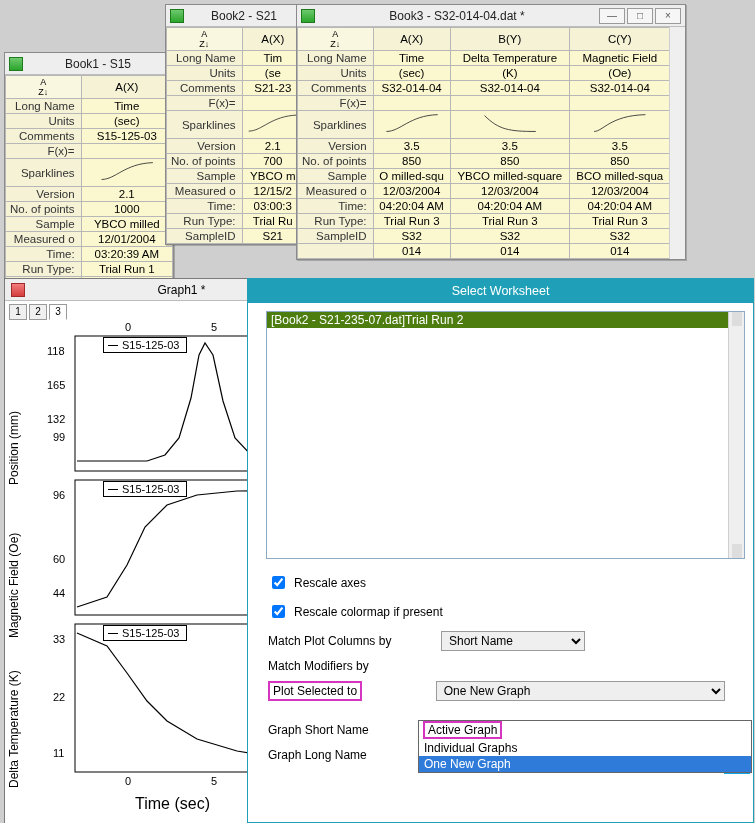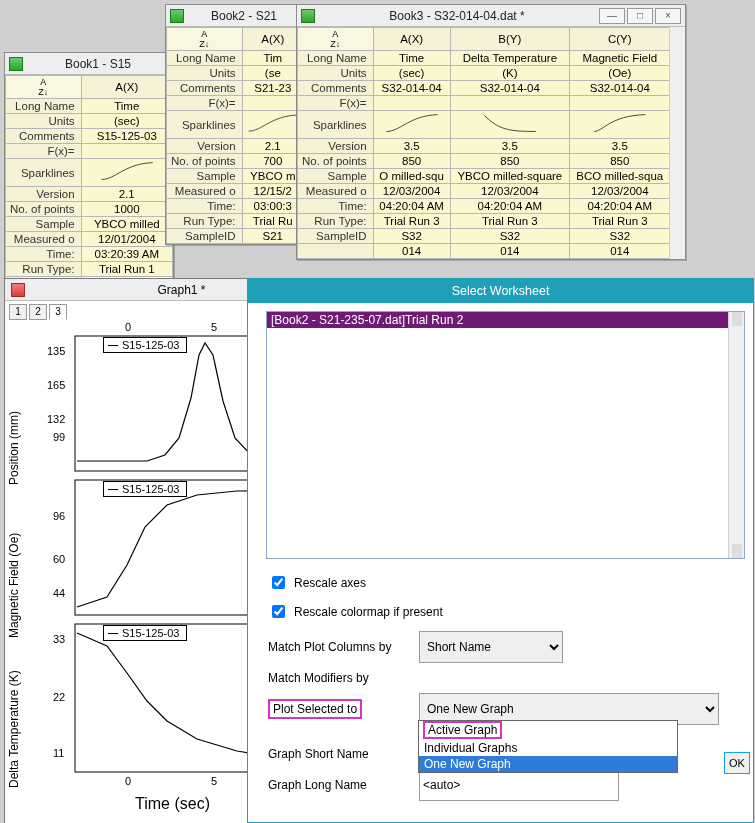--- a/index.html
+++ b/index.html
@@ -37,37 +37,37 @@
   .legend-box { position:absolute; background:#fff; border:1px solid #000; padding:1px 6px 1px 18px; font-size:11px; }
   .legend-box::before { content:""; position:absolute; left:4px; top:50%; width:10px; border-top:1px solid #000; }
   .tick-lbl { position:absolute; font-size:11px; }
 
   
   .dlg { position:absolute; left:247px; top:278px; width:507px; height:545px; background:#fff; border:1px solid #1fa0b8; }
   .dlg-title { height:24px; background:#1fa0b8; color:#fff; display:flex; align-items:center; justify-content:center; font-size:12.5px; }
   .dlg-body { padding:0; }
   .listbox { margin:8px 8px 0 18px; border:1px solid #8ea9c4; height:248px; font-size:12px; overflow:hidden; position:relative; }
   .listbox .row { padding:1px 4px; color:#111; }
-  .listbox .row.sel { background:#701a75; color:#fff; }
+  .listbox .row.sel { background:#4d7c0f; color:#fff; }
   .listbox .sb { position:absolute; right:0; top:0; bottom:0; width:16px; background:#efefef; border-left:1px solid #cfcfcf; }
   .listbox .sb::before, .listbox .sb::after { content:""; position:absolute; left:3px; width:10px; height:14px; background:#ddd; }
   .listbox .sb::before { top:0; }
   .listbox .sb::after { bottom:0; }
 
   .opts { padding:14px 28px 0 20px; }
   .chk { display:flex; align-items:center; gap:6px; margin-bottom:10px; }
   .chk input { width:13px; height:13px; }
   .form-row { display:flex; align-items:center; gap:6px; margin:8px 0; }
   .form-row .lab { width:145px; }
-  .form-row select, .form-row input.txt { font-size:12px; border:1px solid #9a9a9a; padding:1px 3px; height:32px; }
+  .form-row select, .form-row input.txt { font-size:12px; border:1px solid #9a9a9a; padding:1px 3px; height:20px;margin-left:22px; }
   .form-row select { width:144px; }
   .form-row select.wide { width:300px; }
   .hl-label { border:2px solid #d436c0; padding:1px 3px; display:inline-block; }
   .hl-sel { border:2px solid #d436c0; }
-  .combo-drop { position:absolute; left:418px; top:720px; width:260px; border:1px solid #666; background:#fff; font-size:12px; z-index:9; }
+  .combo-drop { position:absolute; left:418px; top:720px; width:334px; border:1px solid #666; background:#fff; font-size:12px; z-index:9; }
   .combo-drop .opt { padding:1px 5px; }
   .combo-drop .opt.sel { background:#2f7bd9; color:#fff; }
   .opt-hl { border:2px solid #d436c0; display:inline-block; margin:-1px -1px 0 -1px; padding:0 3px; }
 
   .ok-btn { position:absolute; right:3px; bottom:48px; width:26px; height:22px; border:1px solid #0ea5e9; background:#efefef; font-size:11px; text-align:center; line-height:20px; }
 
   .scrollbar-right { position:absolute; right:0; top:22px; bottom:0; width:16px; background:#efefef; border-left:1px solid #cfcfcf; }
 </style>
 </head>
 <body>
@@ -334,32 +334,32 @@
     <div class="lt active">3</div>
   </div>
 
   <div class="plot-area">
 
     <div class="tick-lbl" style="left:118px; top:-2px;">0</div>
     <div class="tick-lbl" style="left:204px; top:-2px;">5</div>
 
     <div class="axis-title-y" style="top:42px; height:120px;">Position (mm)</div>
     <div class="legend-box" style="left:96px; top:14px;">S15-125-03</div>
-    <div class="tick-lbl" style="left:40px; top:22px;">135</div>
+    <div class="tick-lbl" style="left:40px; top:22px;">118</div>
     <div class="tick-lbl" style="left:40px; top:56px;">165</div>
     <div class="tick-lbl" style="left:40px; top:90px;">132</div>
     <div class="tick-lbl" style="left:46px; top:108px;">99</div>
     <svg width="330" height="150" style="top:10px;">
       <rect x="68" y="3" width="258" height="135" fill="none" stroke="#000"></rect>
       <path d="M70 128 L140 128 L158 122 L172 105 L184 65 L192 22 L198 10 L206 22 L216 68 L228 105 L244 122 L280 128 L324 128" fill="none" stroke="#000" stroke-width="1.2"></path>
     </svg>
 
     <div class="axis-title-y" style="top:195px; height:120px;">Magnetic Field (Oe)</div>
     <div class="legend-box" style="left:96px; top:158px;">S15-125-03</div>
-    <div class="tick-lbl" style="left:46px; top:166px;margin-top:21px;">96</div>
+    <div class="tick-lbl" style="left:46px; top:166px;">96</div>
     <div class="tick-lbl" style="left:46px; top:230px;">60</div>
     <div class="tick-lbl" style="left:46px; top:264px;">44</div>
     <svg width="330" height="150" style="top:154px;">
       <rect x="68" y="3" width="258" height="135" fill="none" stroke="#000"></rect>
       <path d="M70 130 L100 120 L120 88 L138 50 L160 28 L190 18 L230 14 L324 13" fill="none" stroke="#000" stroke-width="1.2"></path>
     </svg>
 
     <div class="axis-title-y" style="top:335px; height:130px;">Delta Temperature (K)</div>
     <div class="legend-box" style="left:96px; top:302px;">S15-125-03</div>
     <div class="tick-lbl" style="left:46px; top:310px;">33</div>

